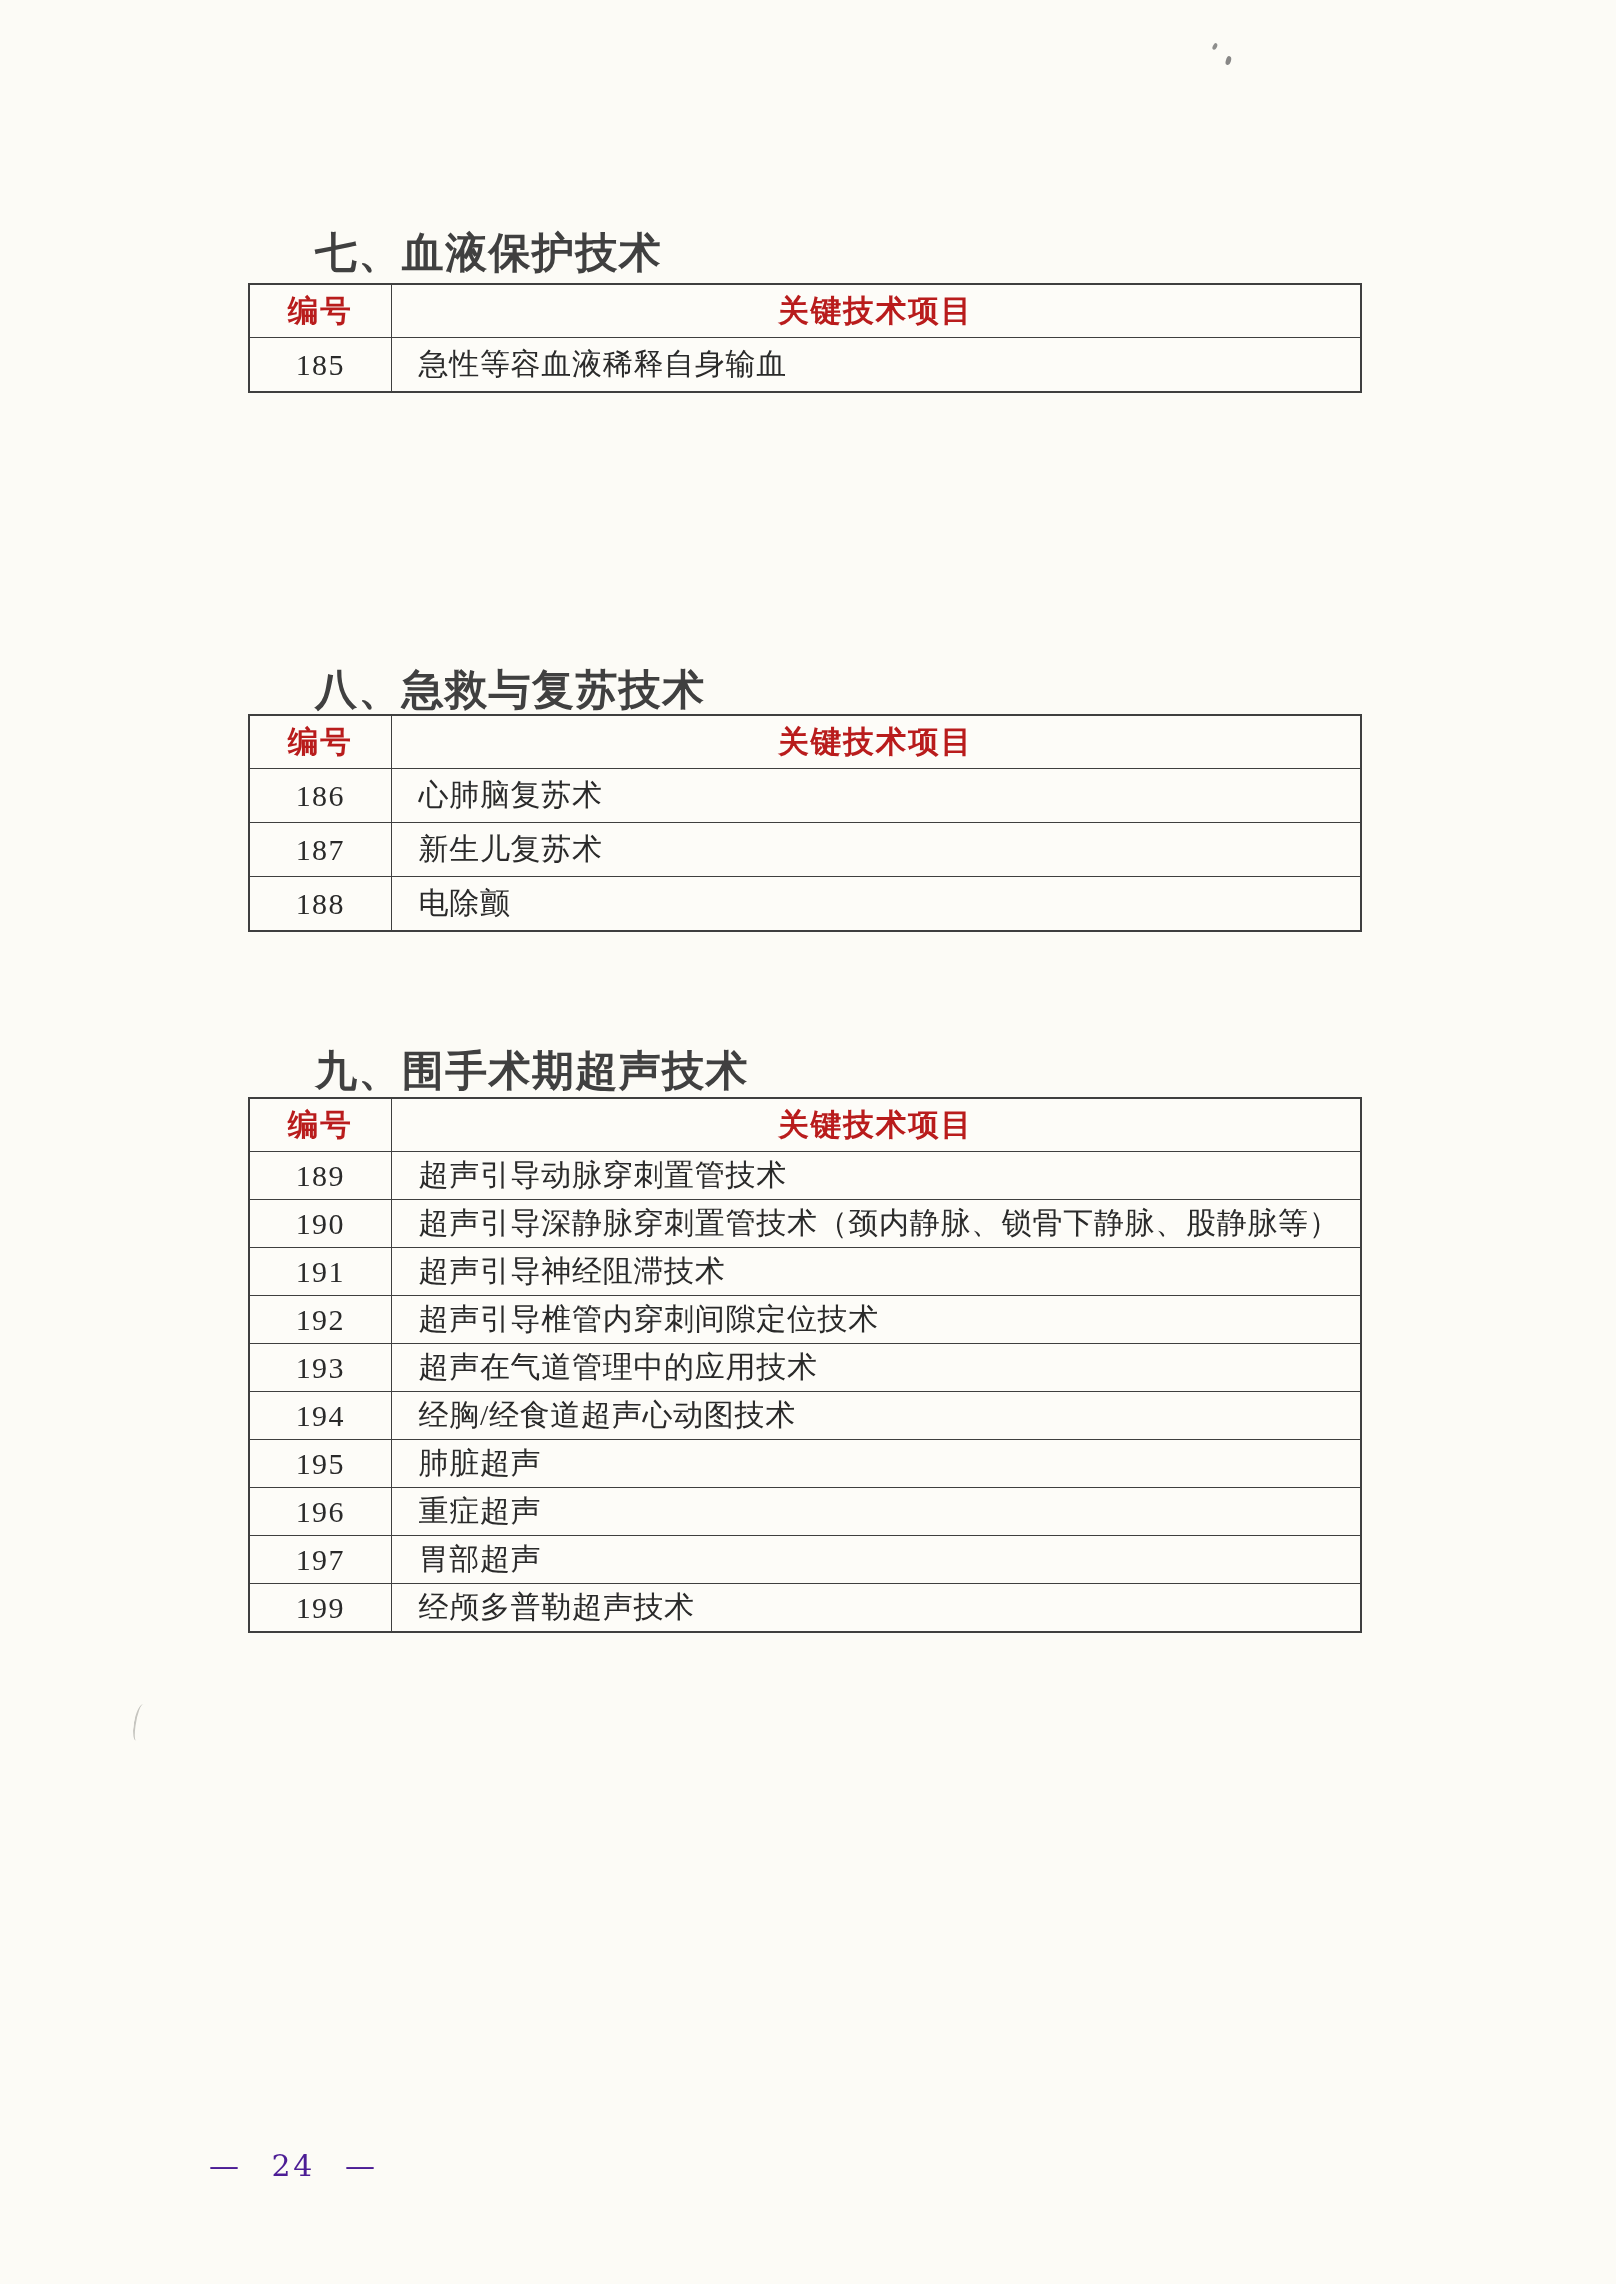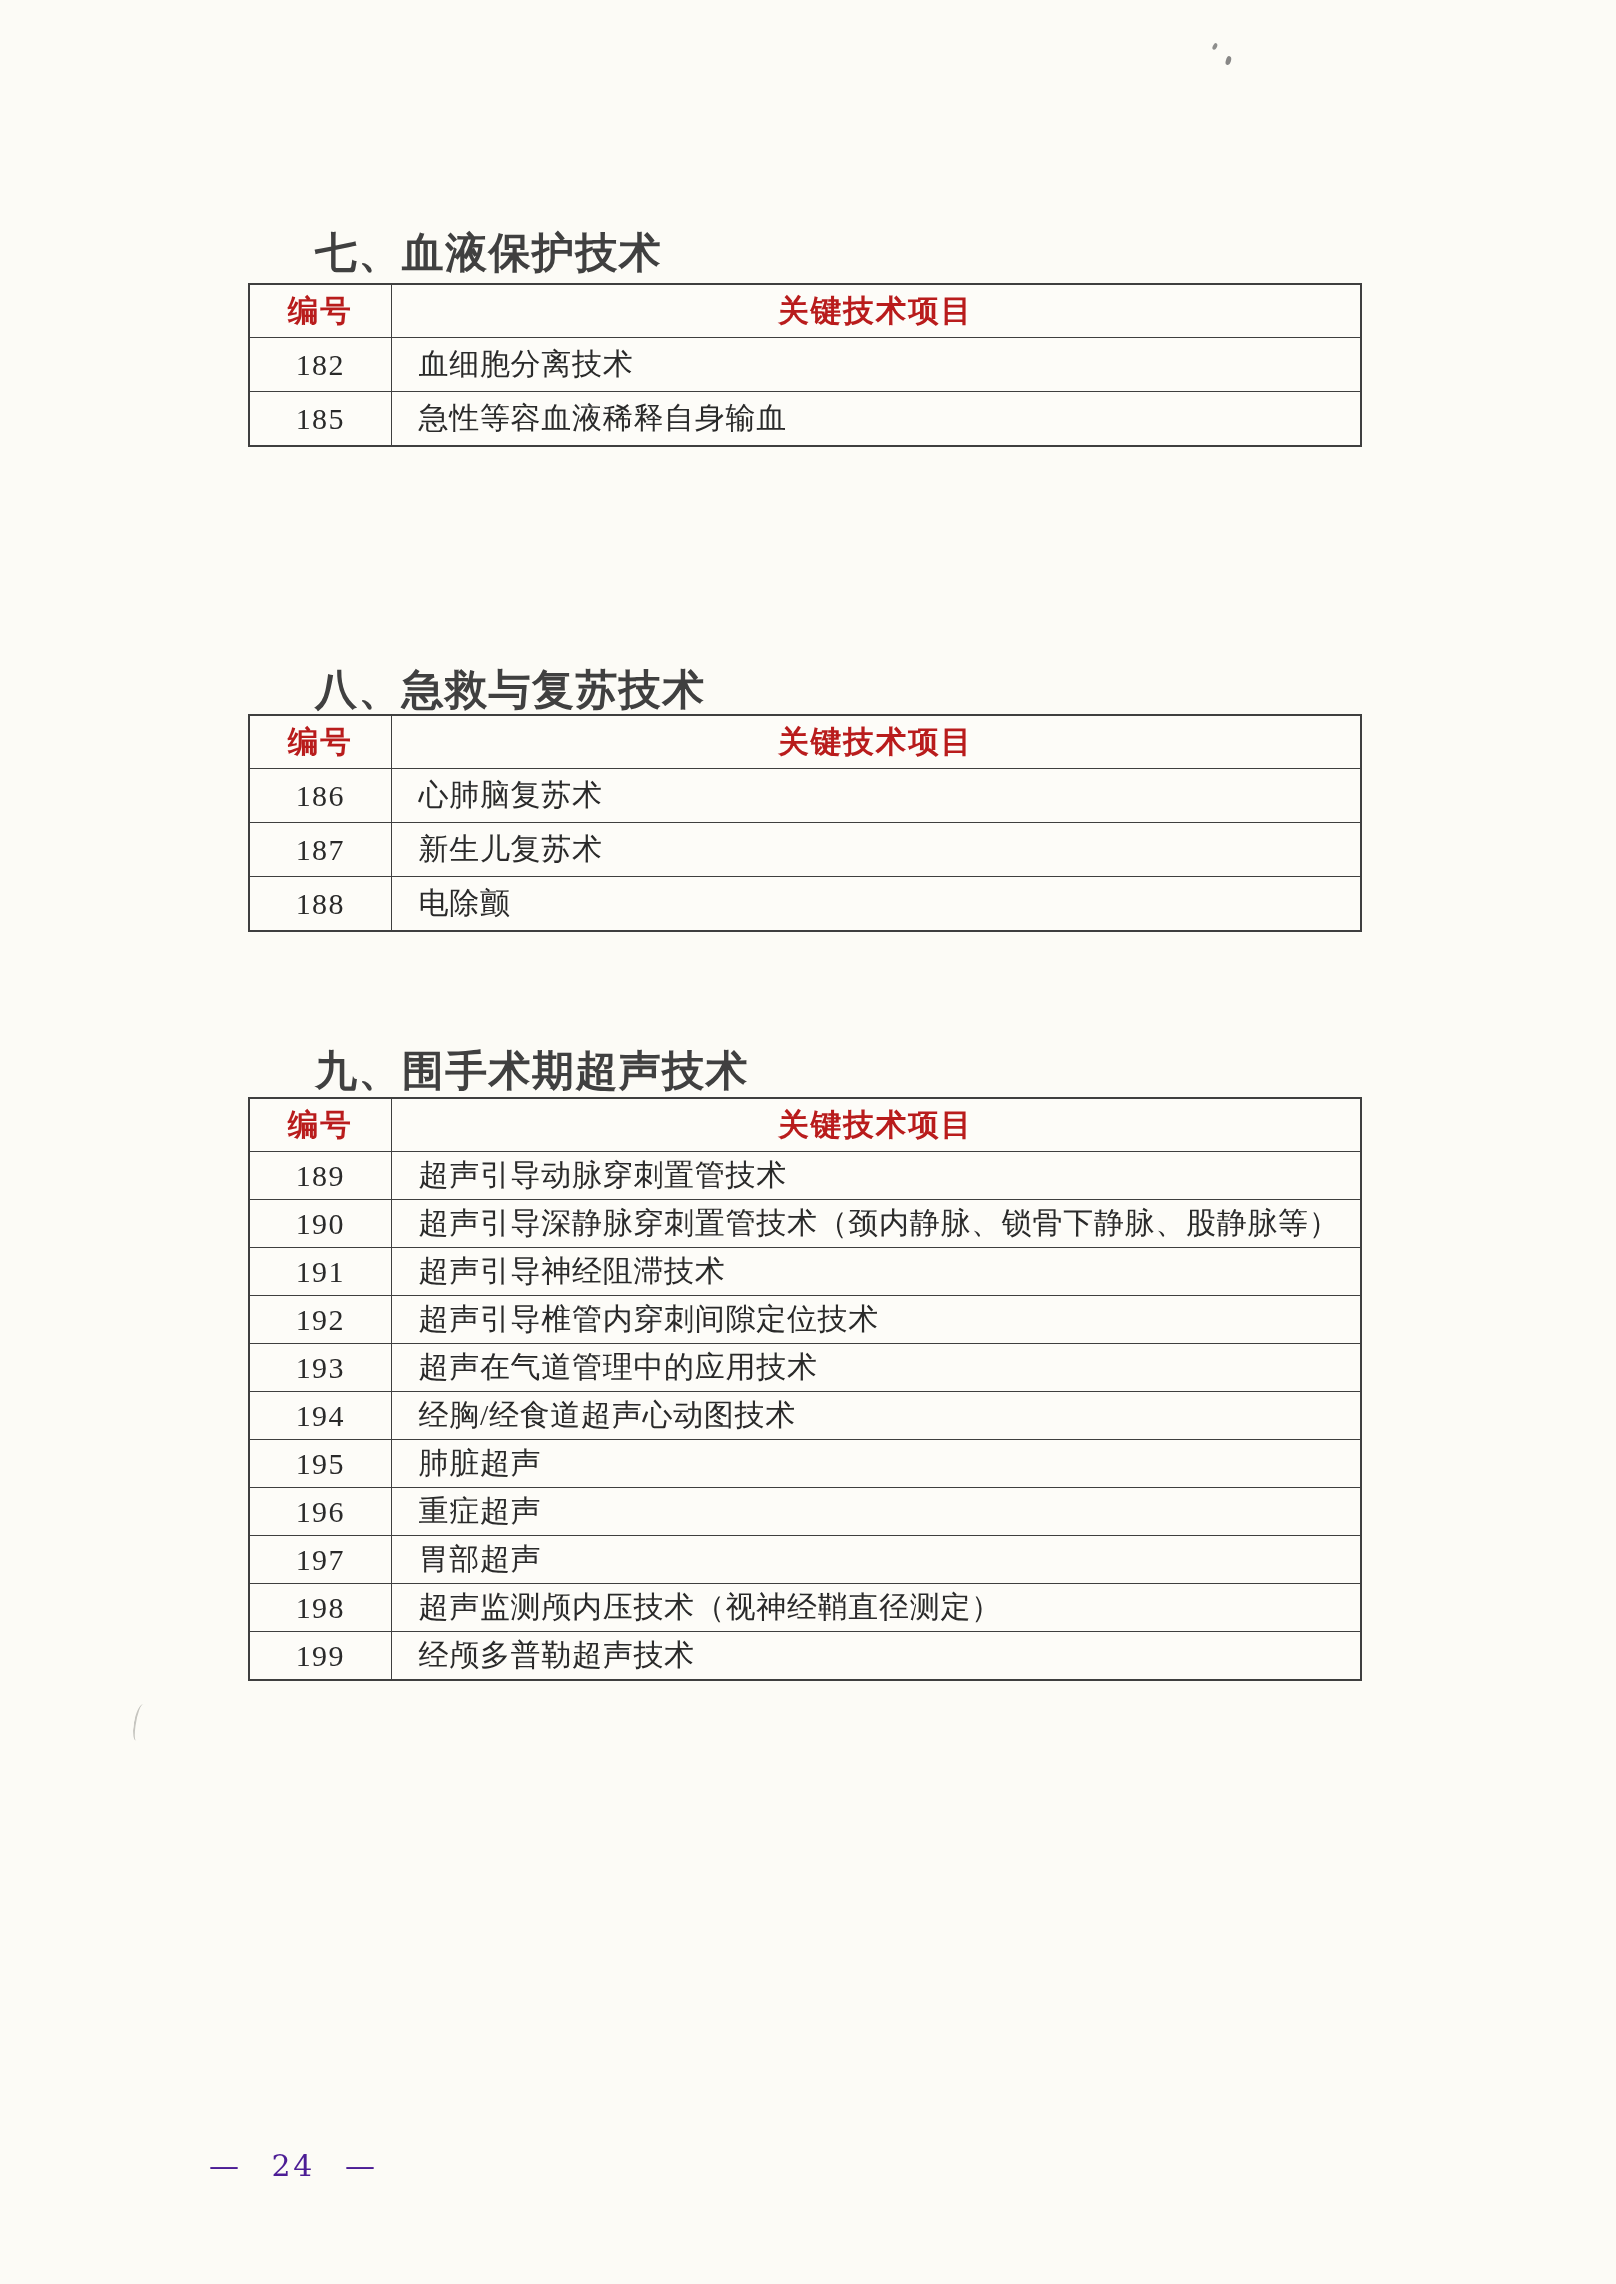--- a/index.html
+++ b/index.html
@@ -127,24 +127,20 @@
         <col>
       </colgroup>
     <thead>
       <tr>
         <th>编号</th>
         <th>关键技术项目</th>
       </tr>
     </thead>
     <tbody>
       <tr>
-        <td class="num">182</td>
-        <td class="name">血细胞分离技术</td>
-      </tr>
-      <tr>
         <td class="num">185</td>
         <td class="name">急性等容血液稀释自身输血</td>
       </tr>
     </tbody>
   </table>
 
   <div id="title-2" class="section">
     <h2 class="section-title">八、急救与复苏技术</h2>
   </div>
   <table id="table-2" class="tech-table rows-tall">
@@ -219,24 +215,20 @@
       </tr>
       <tr>
         <td class="num">196</td>
         <td class="name">重症超声</td>
       </tr>
       <tr>
         <td class="num">197</td>
         <td class="name">胃部超声</td>
       </tr>
       <tr>
-        <td class="num">198</td>
-        <td class="name">超声监测颅内压技术（视神经鞘直径测定）</td>
-      </tr>
-      <tr>
         <td class="num">199</td>
         <td class="name">经颅多普勒超声技术</td>
       </tr>
     </tbody>
   </table>
 
   <div class="page-number">— 24 —</div>
 
 </div>
 

